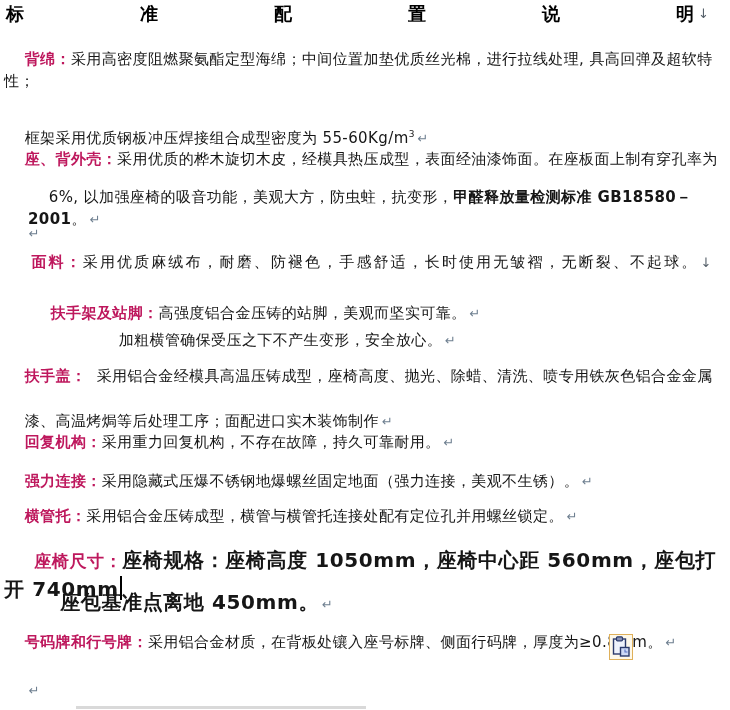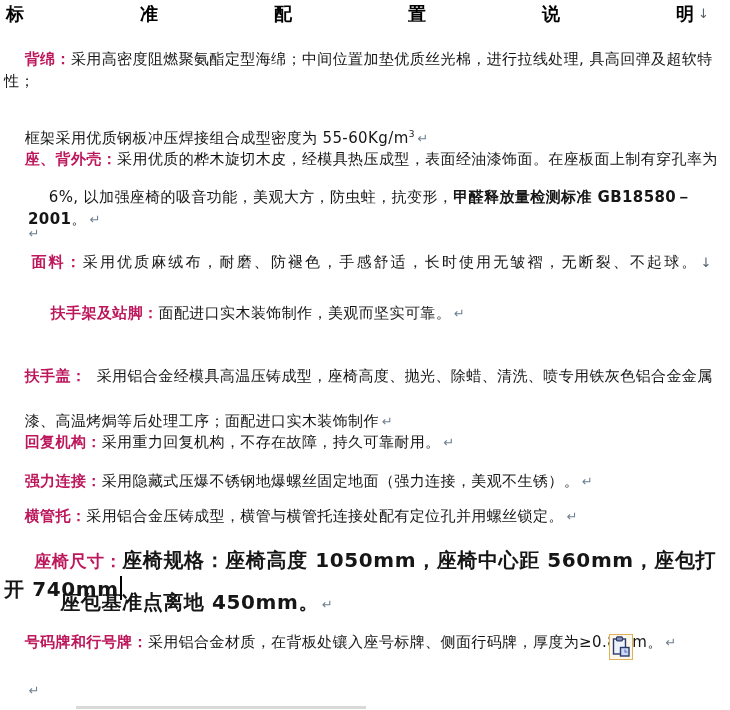--- a/index.html
+++ b/index.html
@@ -111,21 +111,24 @@
 
   <div class="line" style="top:200px;left:8px;">
     <span class="mark" style="margin-left:0;">↵</span>
   </div>
 
   <div class="line spread" style="top:229px;">
     <span class="lbl">面料：</span><span>采用优质麻绒布，耐磨、防褪色，手感舒适，长时使用无皱褶，无断裂、不起球。</span><span class="downmark">↓</span>
   </div>
 
   <div class="line" style="top:280px;left:30px;">
-    <span class="lbl">扶手架及站脚：</span><span>面配进口实木装饰制作，美观而坚实可靠。</span><span class="mark">↵</span>
+    <span class="lbl">扶手架及站脚：</span><span>高强度铝合金压铸的站脚，美观而坚实可靠。</span><span class="mark">↵</span>
+  </div>
+  <div class="line" style="top:307px;left:98px;">
+    <span>加粗横管确保受压之下不产生变形，安全放心。</span><span class="mark">↵</span>
   </div>
 
   <div class="line" style="top:343px;">
     <span class="lbl">扶手盖：</span><span>  采用铝合金经模具高温压铸成型，座椅高度、抛光、除蜡、清洗、喷专用铁灰色铝合金金属</span>
   </div>
   <div class="line" style="top:388px;">
     <span>漆、高温烤焗等后处理工序；面配进口实木装饰制作</span><span class="mark">↵</span>
   </div>
 
   <div class="line" style="top:409px;">

